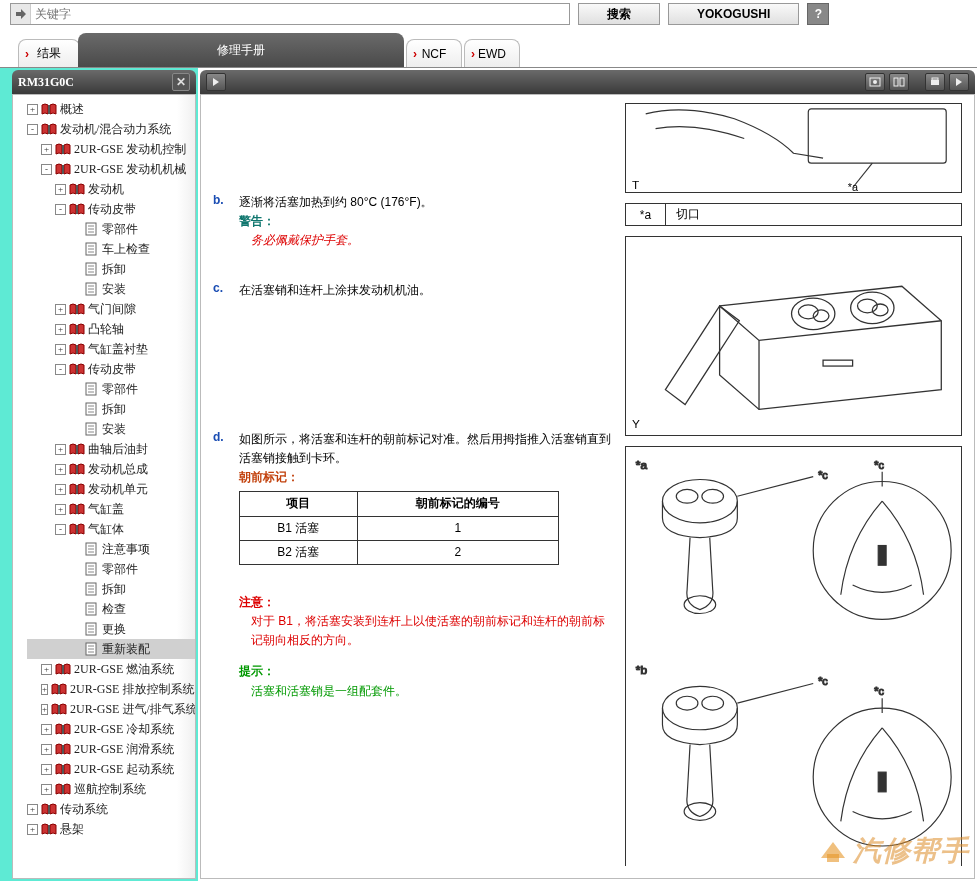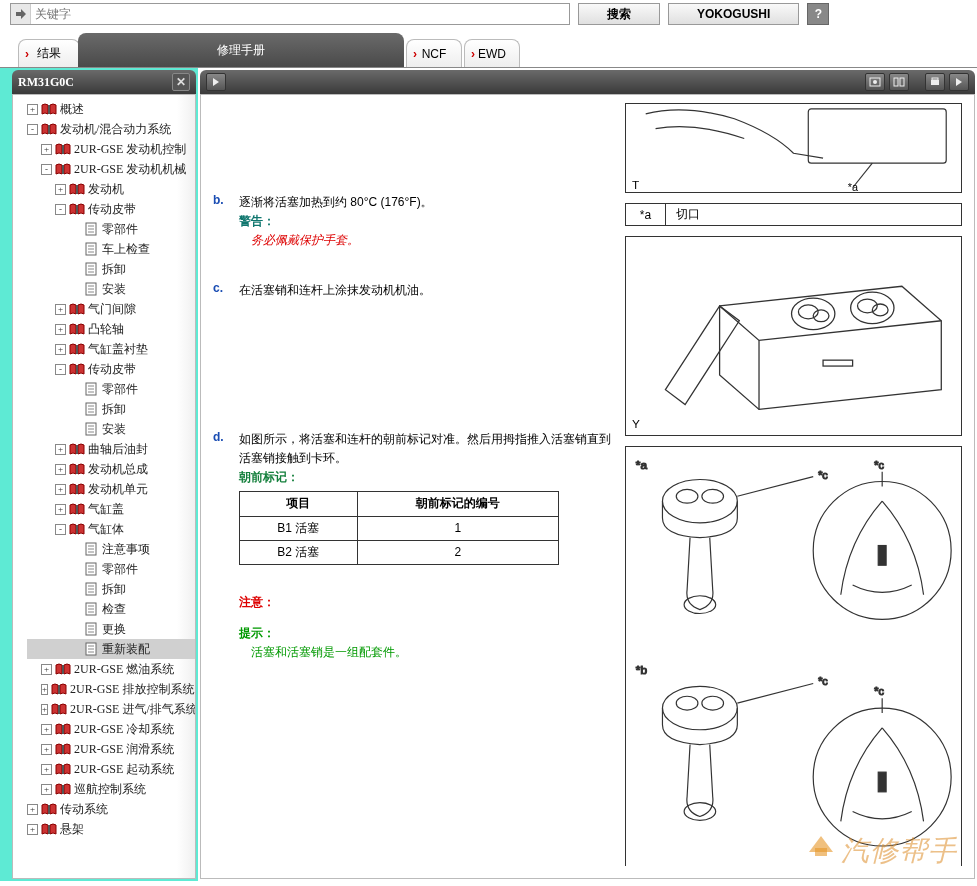--- a/index.html
+++ b/index.html
@@ -51,33 +51,33 @@
 
 .step { margin-bottom:18px; display:flex; gap:8px; }
 .step-letter { color:#1a4db3; font-weight:bold; width:18px; }
 .step-body { flex:1; font-size:12px; line-height:1.6; }
 .warn-label { color:#0f766e; font-weight:bold; }
 .warn-text { color:#d00;font-style:italic; }
 .note-label { color:#d00; font-weight:bold; }
 .note-text { color:#d00; }
 .hint-label { color:#090; font-weight:bold; }
 .hint-text { color:#090; }
-.mark-label { color:#15803d; font-weight:bold; }
+.mark-label { color:#c2410c; font-weight:bold; }
 
 .dtable { border-collapse:collapse; margin:4px 0; width:320px; }
 .dtable th,.dtable td { border:1px solid #333; padding:2px 8px; text-align:center; font-size:12px; font-weight:normal; }
 .dtable th { background:#fff; font-weight:bold; }
 
 .fig { border:1px solid #333; margin-bottom:10px; background:#fff; position:relative; }
 .fig svg { display:block; width:100%; }
 .param-table { border-collapse:collapse; width:100%; margin-bottom:10px; }
 .param-table td { border:1px solid #333; padding:2px 10px; font-size:12px; }
 .param-table td:first-child { width:40px; text-align:center; }
 
-.watermark { position:absolute; right:17px; bottom:8px; font-size:28px; font-weight:normal; color:rgba(220,140,40,0.55); font-style:italic; letter-spacing:1px; display:flex; align-items:flex-start; gap:4px; }
+.watermark { position:absolute; right:5px; bottom:8px; font-size:28px; font-weight:bold; color:rgba(220,140,40,0.55); font-style:italic; letter-spacing:1px; display:flex; align-items:center; gap:4px; }
 .watermark .wm-icon { width:32px; height:26px; }
 
 
 .tree::-webkit-scrollbar,.content::-webkit-scrollbar { width:16px; }
 .tree::-webkit-scrollbar-track,.content::-webkit-scrollbar-track { background:#eee; border-left:1px solid #ccc; }
 .tree::-webkit-scrollbar-thumb,.content::-webkit-scrollbar-thumb { background:#c8c8c8; border:1px solid #999; }
 </style>
 </head>
 <body>
 
@@ -612,20 +612,21 @@
                       <td>1</td>
                     </tr>
                 <tr>
                       <td>B2 活塞</td>
                       <td>2</td>
                     </tr>
               </tbody>
                 </table>
               <div style="height:24px"></div>
               <div><span class="note-label">注意：</span></div>
+              <div class="note-text" style="padding-left:12px">对于 B1，将活塞安装到连杆上以使活塞的朝前标记和连杆的朝前标记朝向相反的方向。</div>
               <div style="height:12px"></div>
               <div><span class="hint-label">提示：</span></div>
               <div class="hint-text" style="padding-left:12px">活塞和活塞销是一组配套件。</div>
             </div>
           </div>
 
         </div>
 
         <div class="img-col">
 

